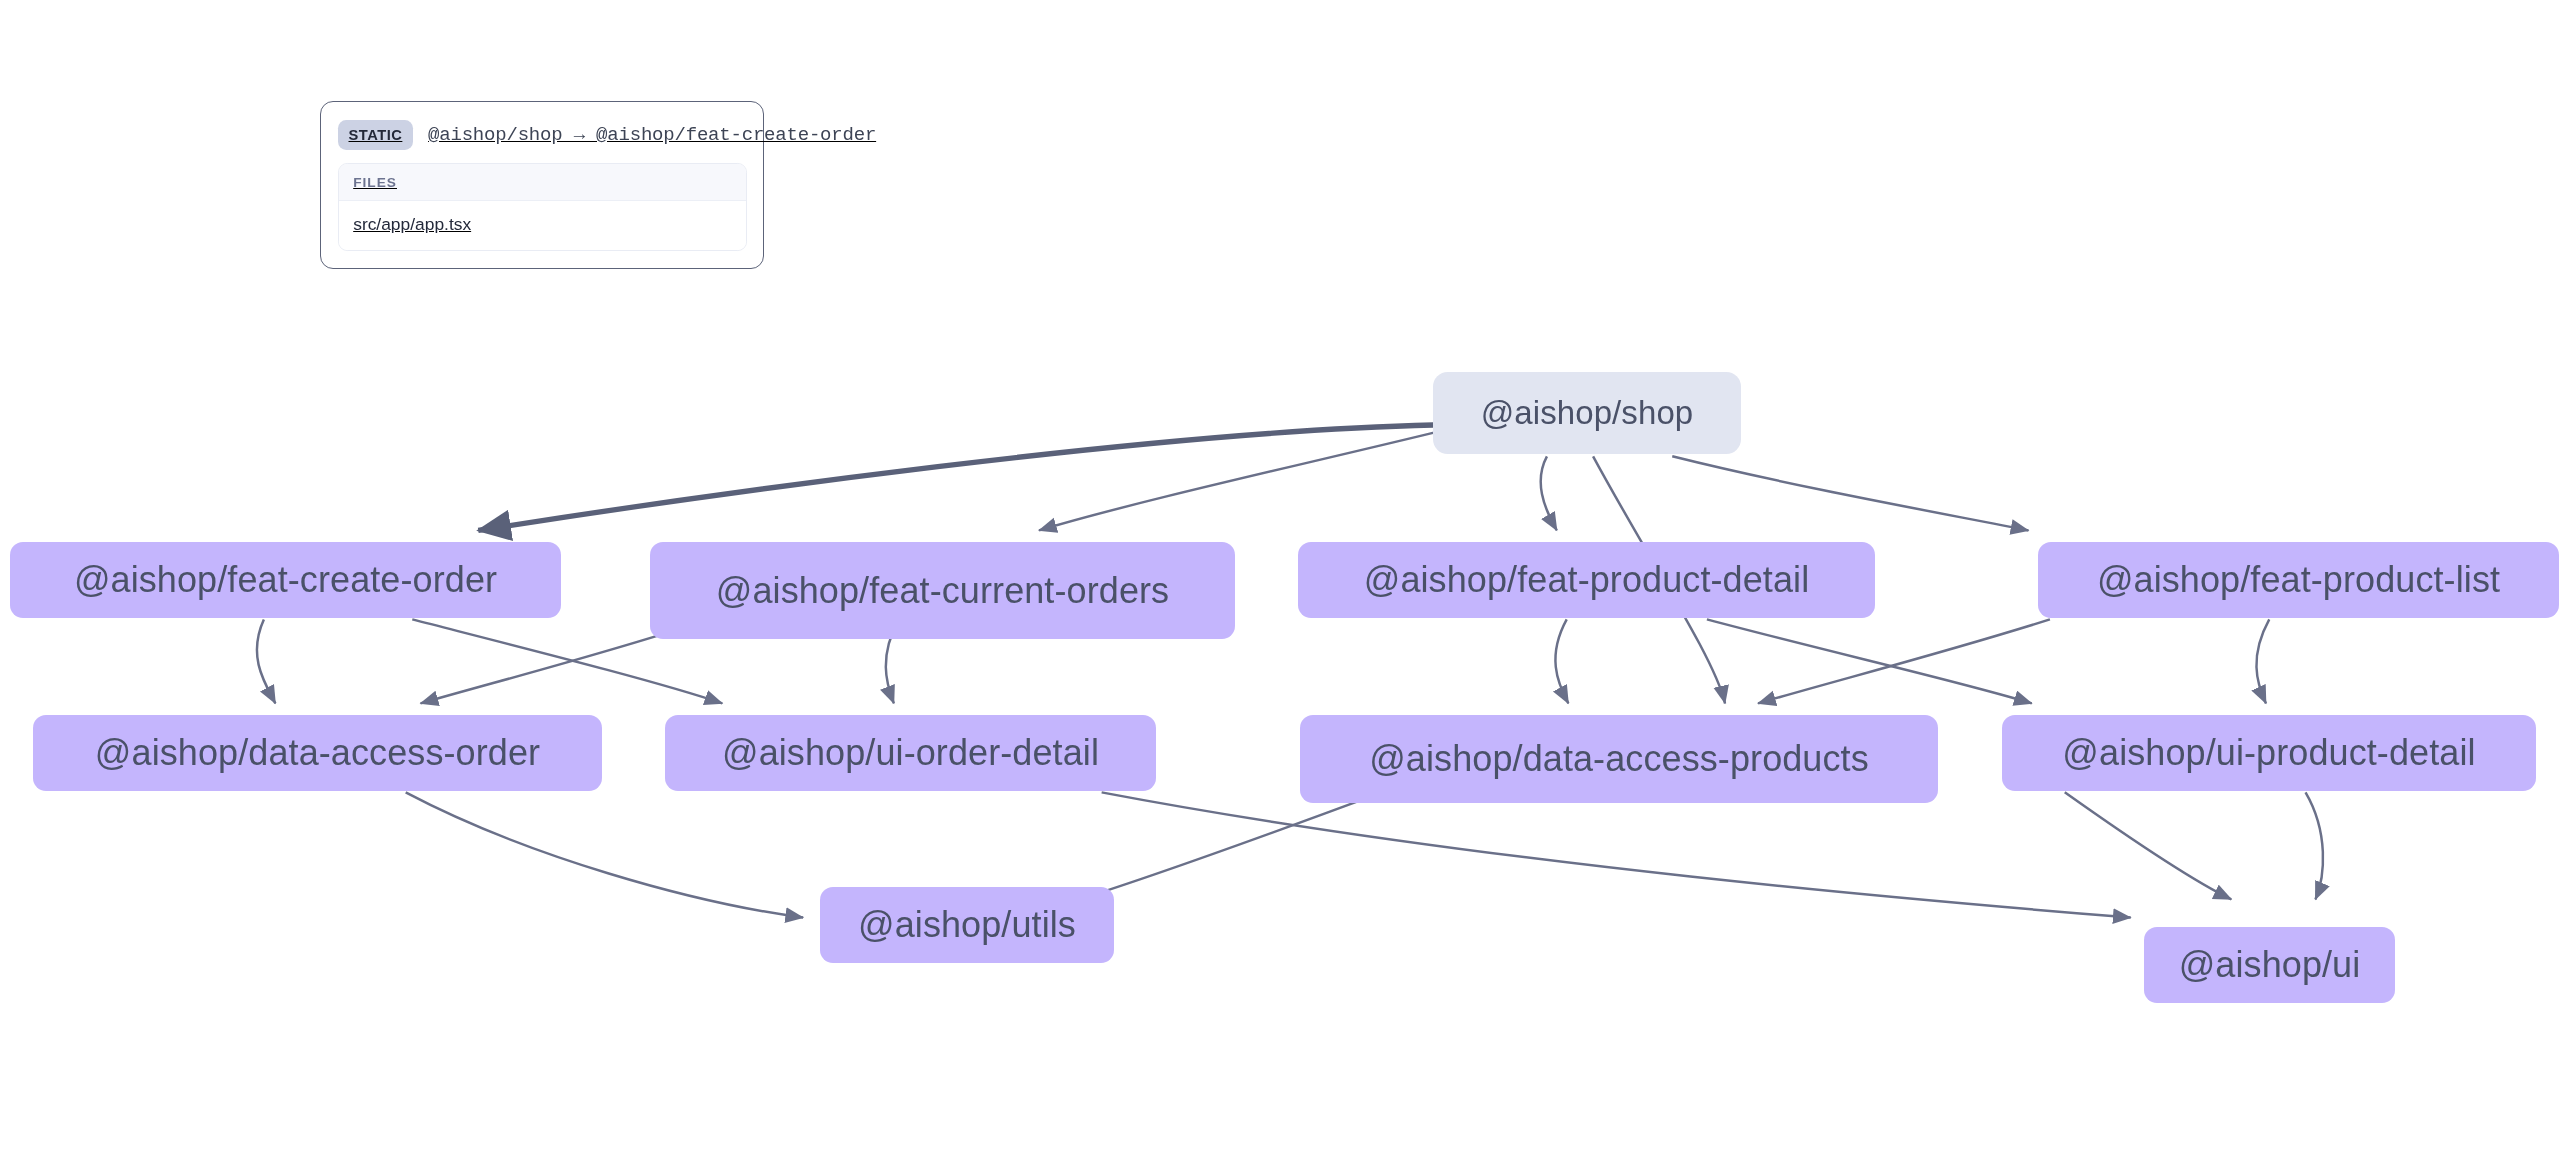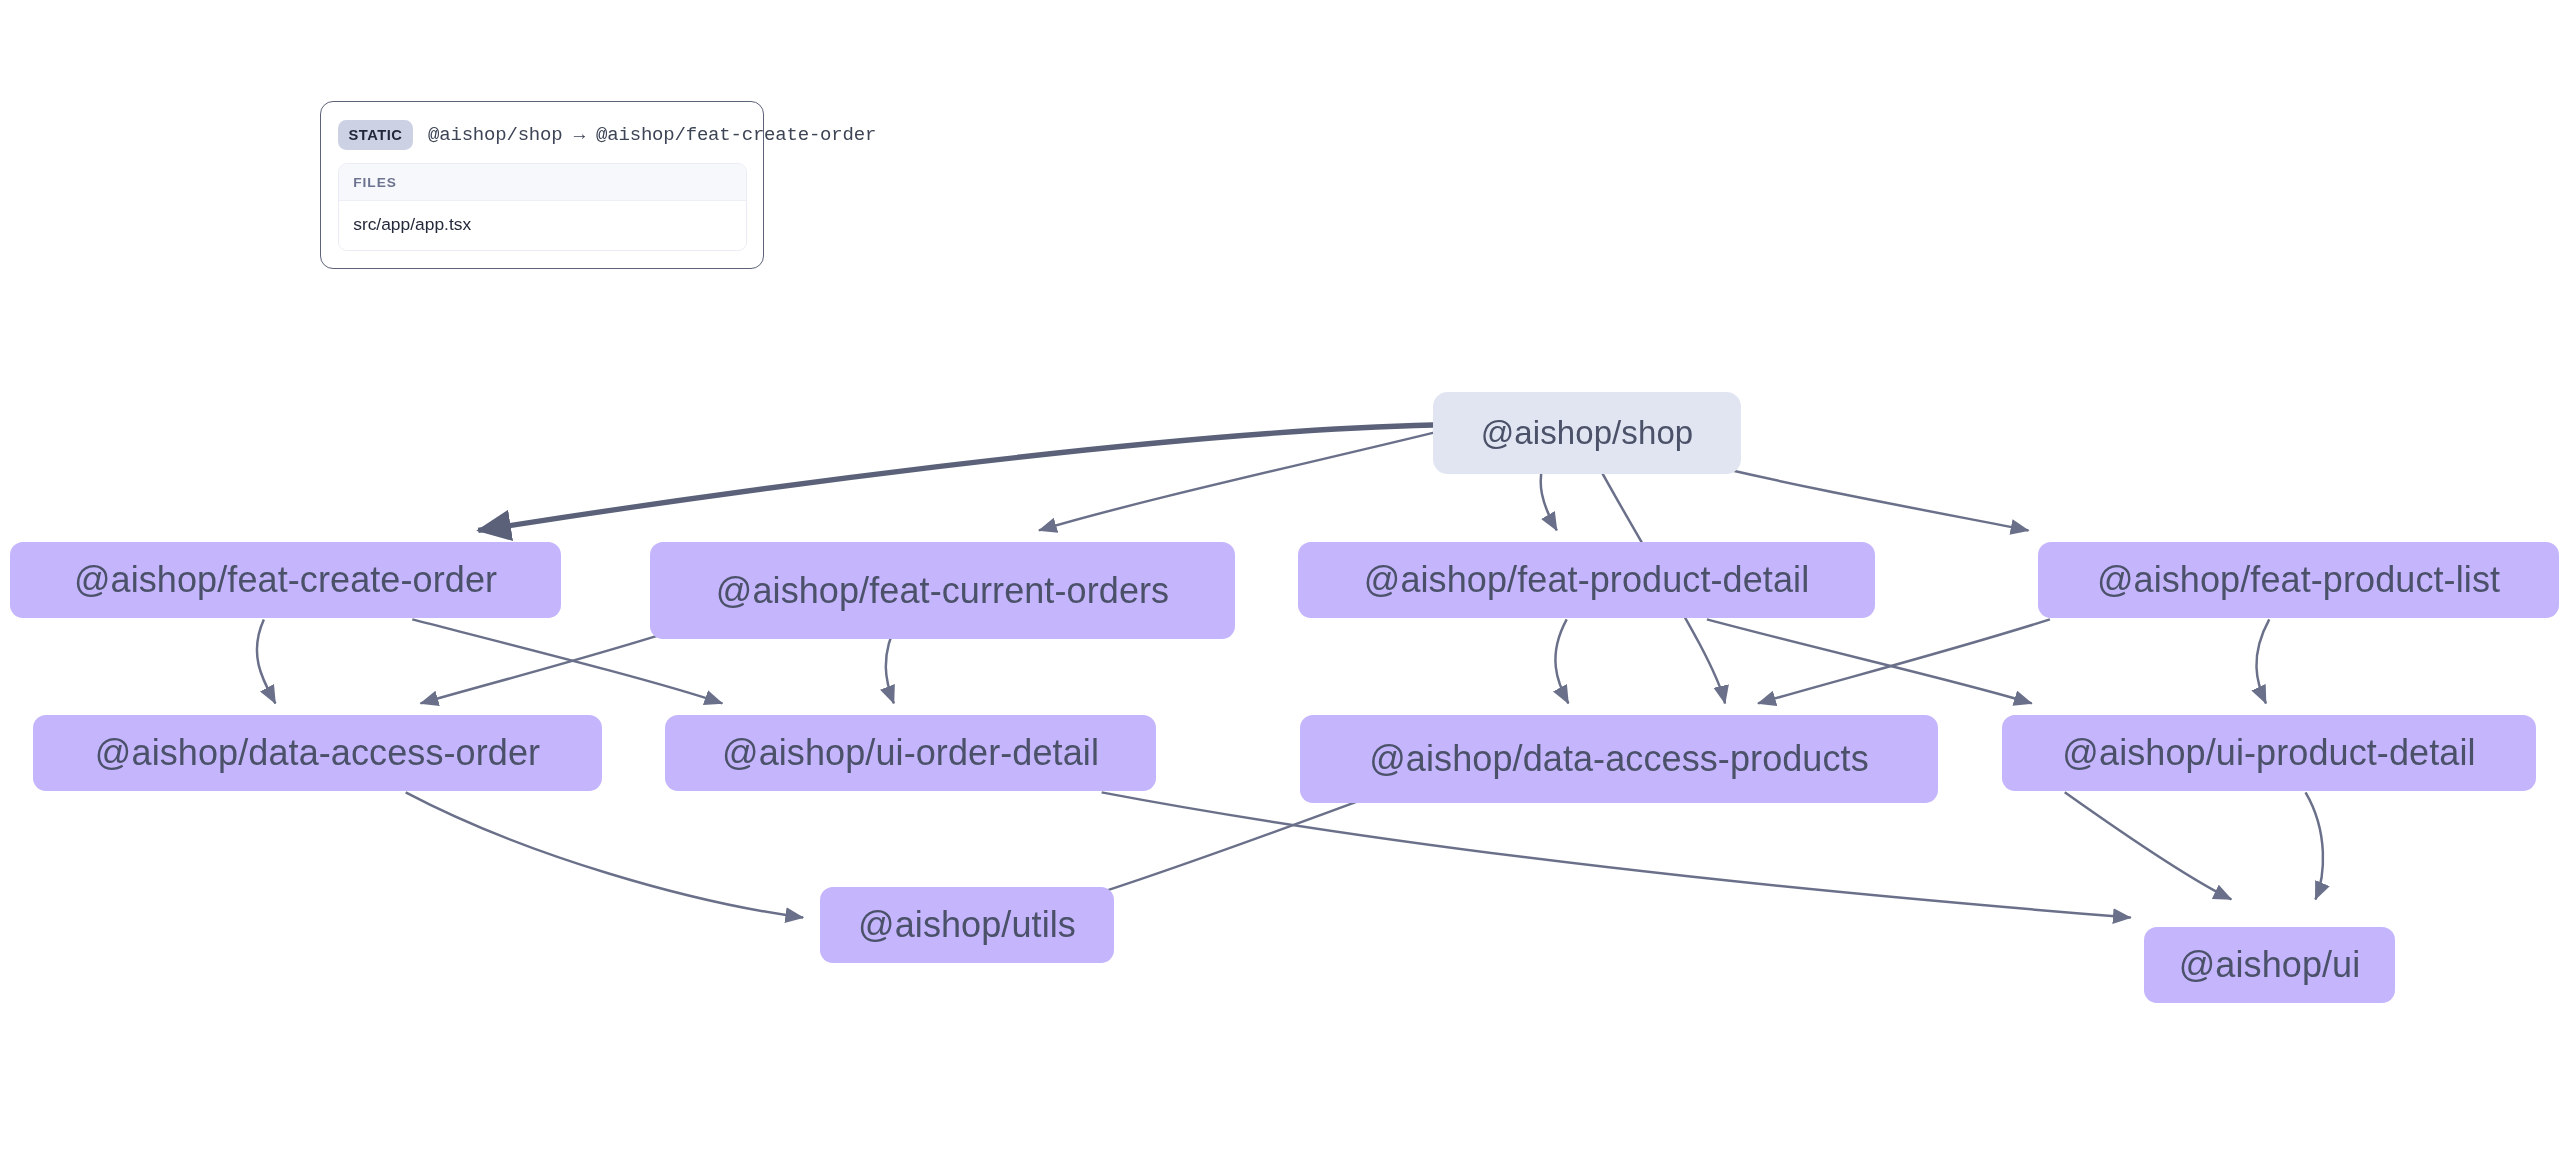--- a/index.html
+++ b/index.html
@@ -52,20 +52,21 @@
     left: 320px;
     top: 101px;
     width: 444px;
     box-sizing: border-box;
     background: #ffffff;
     border: 1.8px solid #5c6379;
     border-radius: 13px;
     padding: 14.7px 16.5px 16.5px 16.5px;
     z-index: 20;
     font-family: "Liberation Sans", sans-serif;
+    text-decoration: underline;
   }
   #panel-head {
     display: flex;
     align-items: center;
     gap: 14.7px;
     padding: 3.7px 0 13px 0;
   }
   #static-badge {
     background: #ccd2e4;
     color: #232838;
@@ -154,21 +155,21 @@
 
       <path d="M 668,481 C 900,525 1180,548 1292,557" marker-end="url(#ah)"></path>
 
       <path d="M 1398,481 C 1412,505 1410,532 1404,546" marker-end="url(#ah)"></path>
 
       <path d="M 1252,481 C 1290,508 1330,535 1353,546" marker-end="url(#ah)"></path>
     </g>
   </svg>
 
   <div id="nodes">
-      <div class="node focused" style="left: 1433px; top: 392px; width: 308px; height: 82px;">@aishop/shop</div>
+      <div class="node focused" style="left: 1433px; top: 372px; width: 308px; height: 82px;">@aishop/shop</div>
       <div class="node" style="left: 10px; top: 542px; width: 551px; height: 76px;">@aishop/feat-create-order</div>
       <div class="node" style="left: 650px; top: 542px; width: 585px; height: 97px;">@aishop/feat-current-orders</div>
       <div class="node" style="left: 1298px; top: 542px; width: 577px; height: 76px;">@aishop/feat-product-detail</div>
       <div class="node" style="left: 2038px; top: 542px; width: 521px; height: 76px;">@aishop/feat-product-list</div>
       <div class="node" style="left: 33px; top: 715px; width: 569px; height: 76px;">@aishop/data-access-order</div>
       <div class="node" style="left: 665px; top: 715px; width: 491px; height: 76px;">@aishop/ui-order-detail</div>
       <div class="node" style="left: 1300px; top: 715px; width: 638px; height: 88px;">@aishop/data-access-products</div>
       <div class="node" style="left: 2002px; top: 715px; width: 534px; height: 76px;">@aishop/ui-product-detail</div>
       <div class="node" style="left: 820px; top: 887px; width: 294px; height: 76px;">@aishop/utils</div>
       <div class="node" style="left: 2144px; top: 887px; width: 251px; height: 76px; margin-top: 40px;">@aishop/ui</div>

